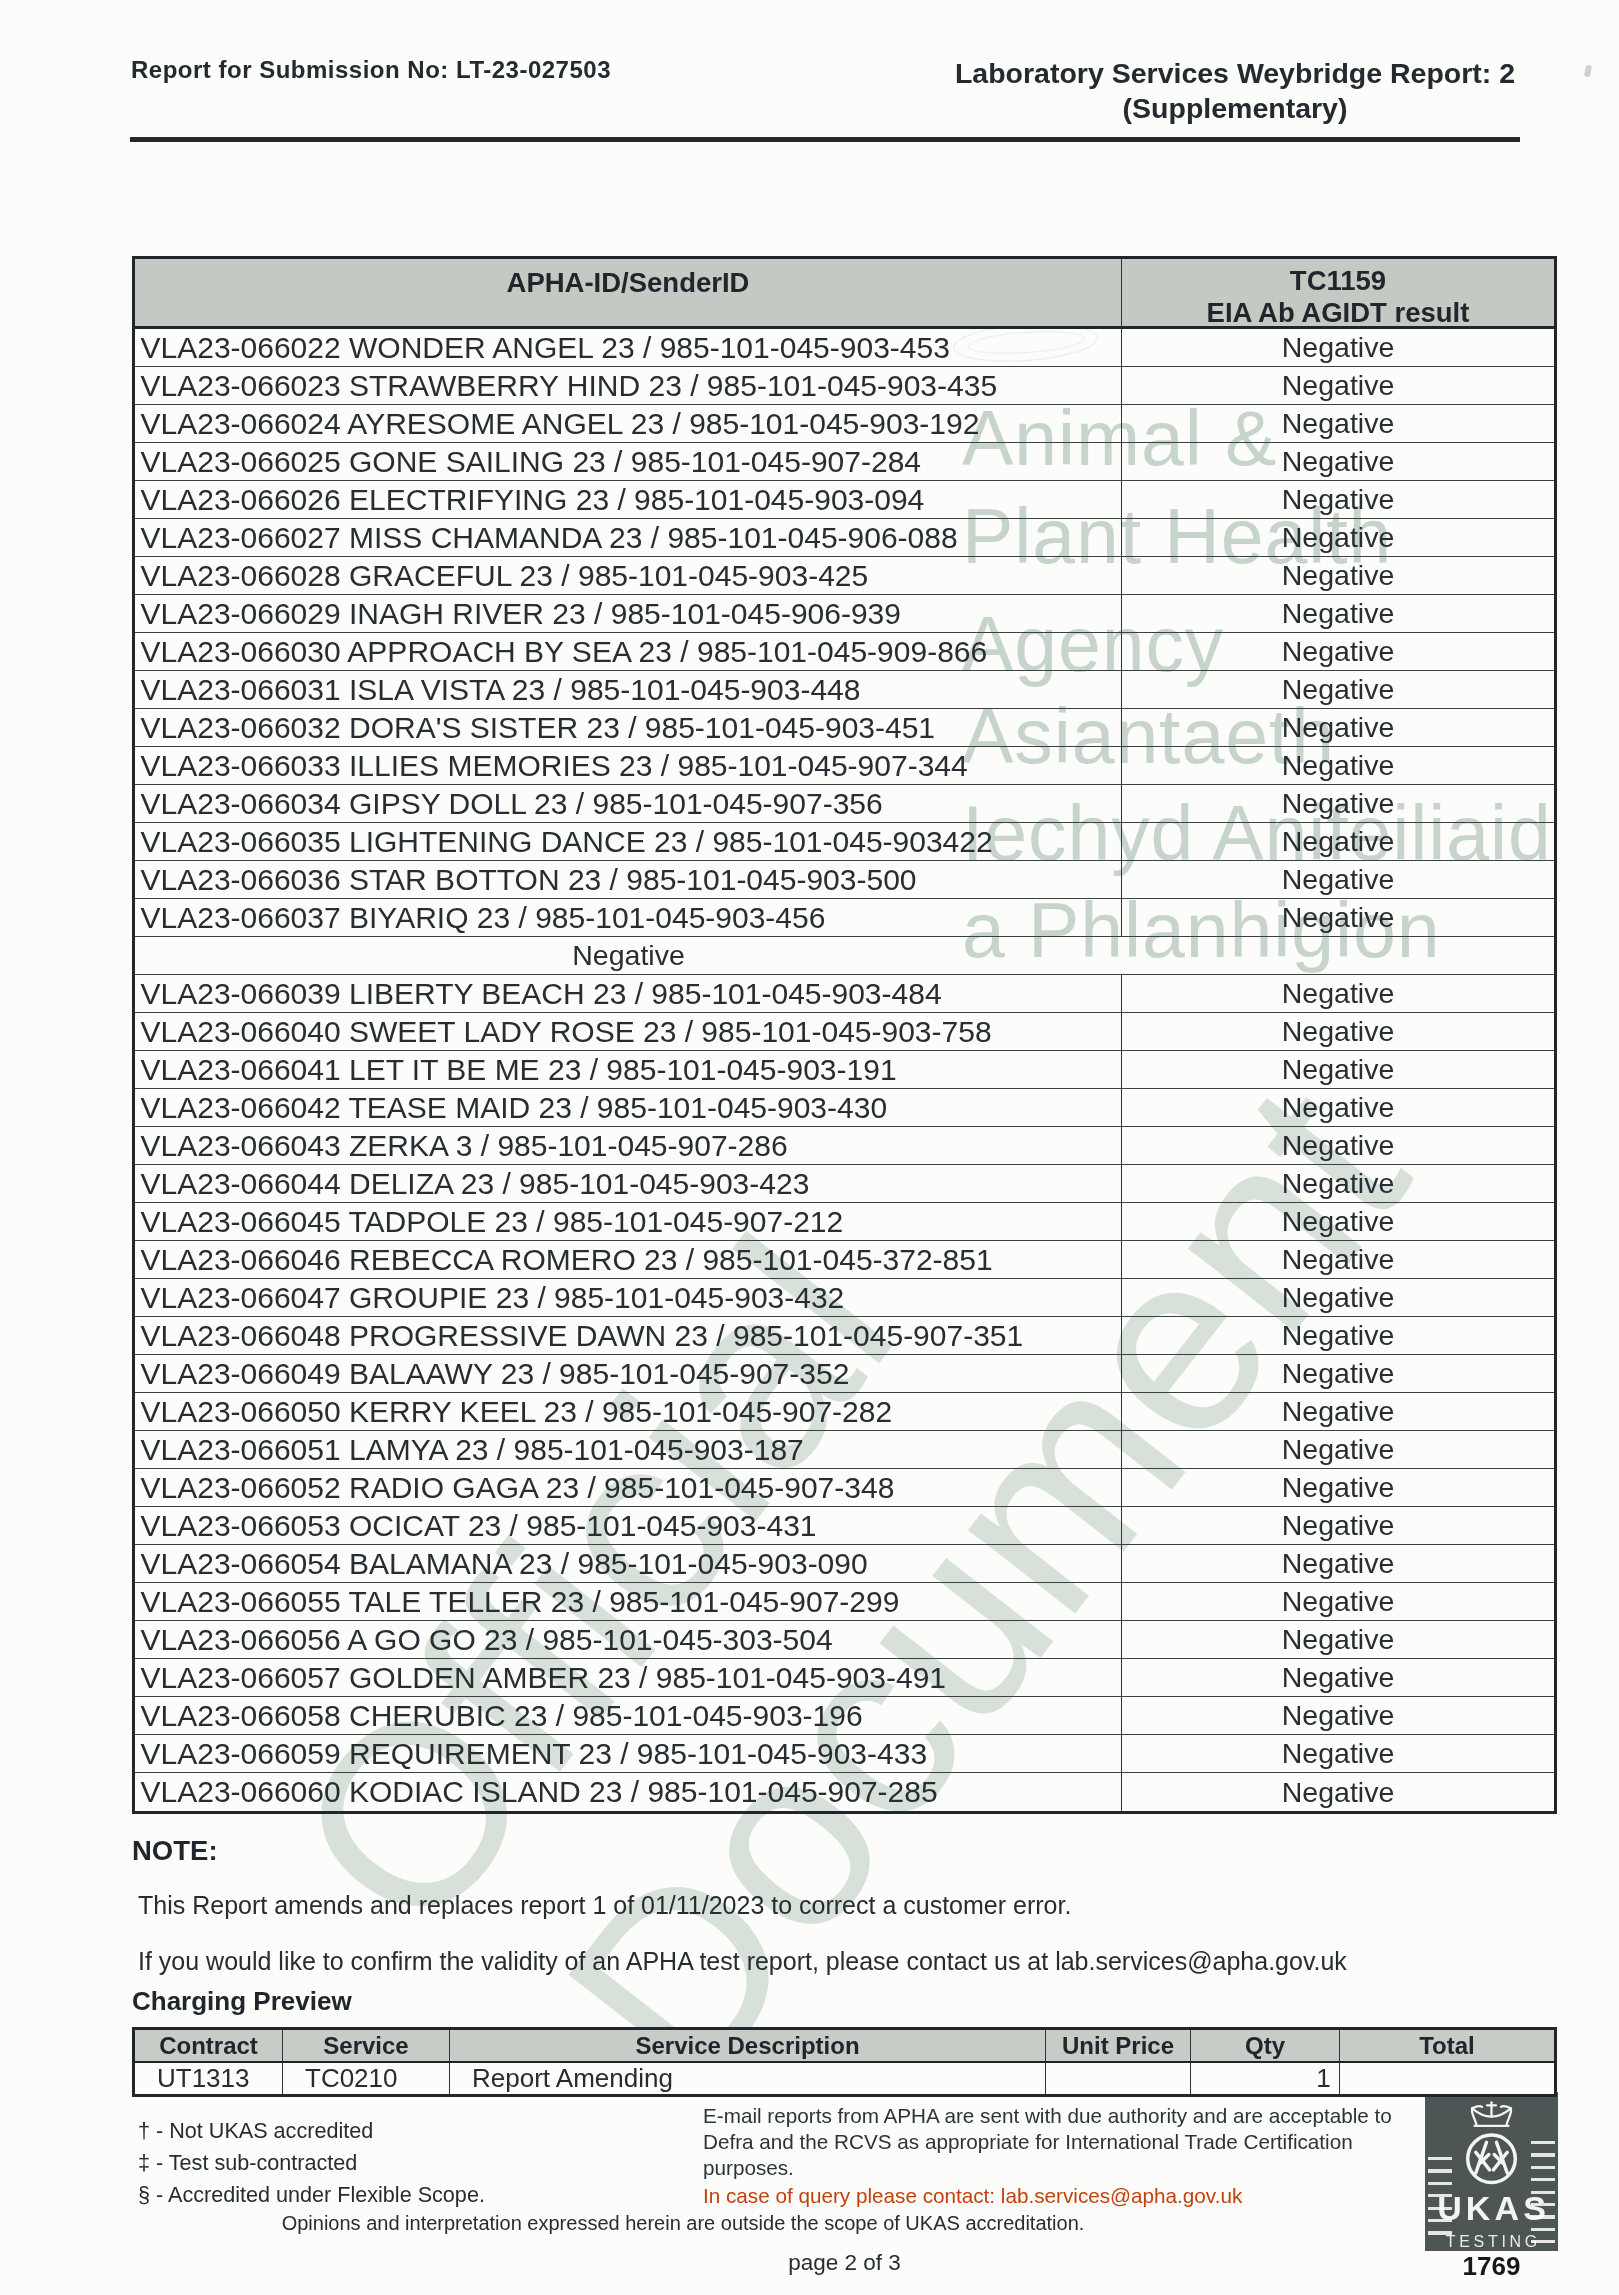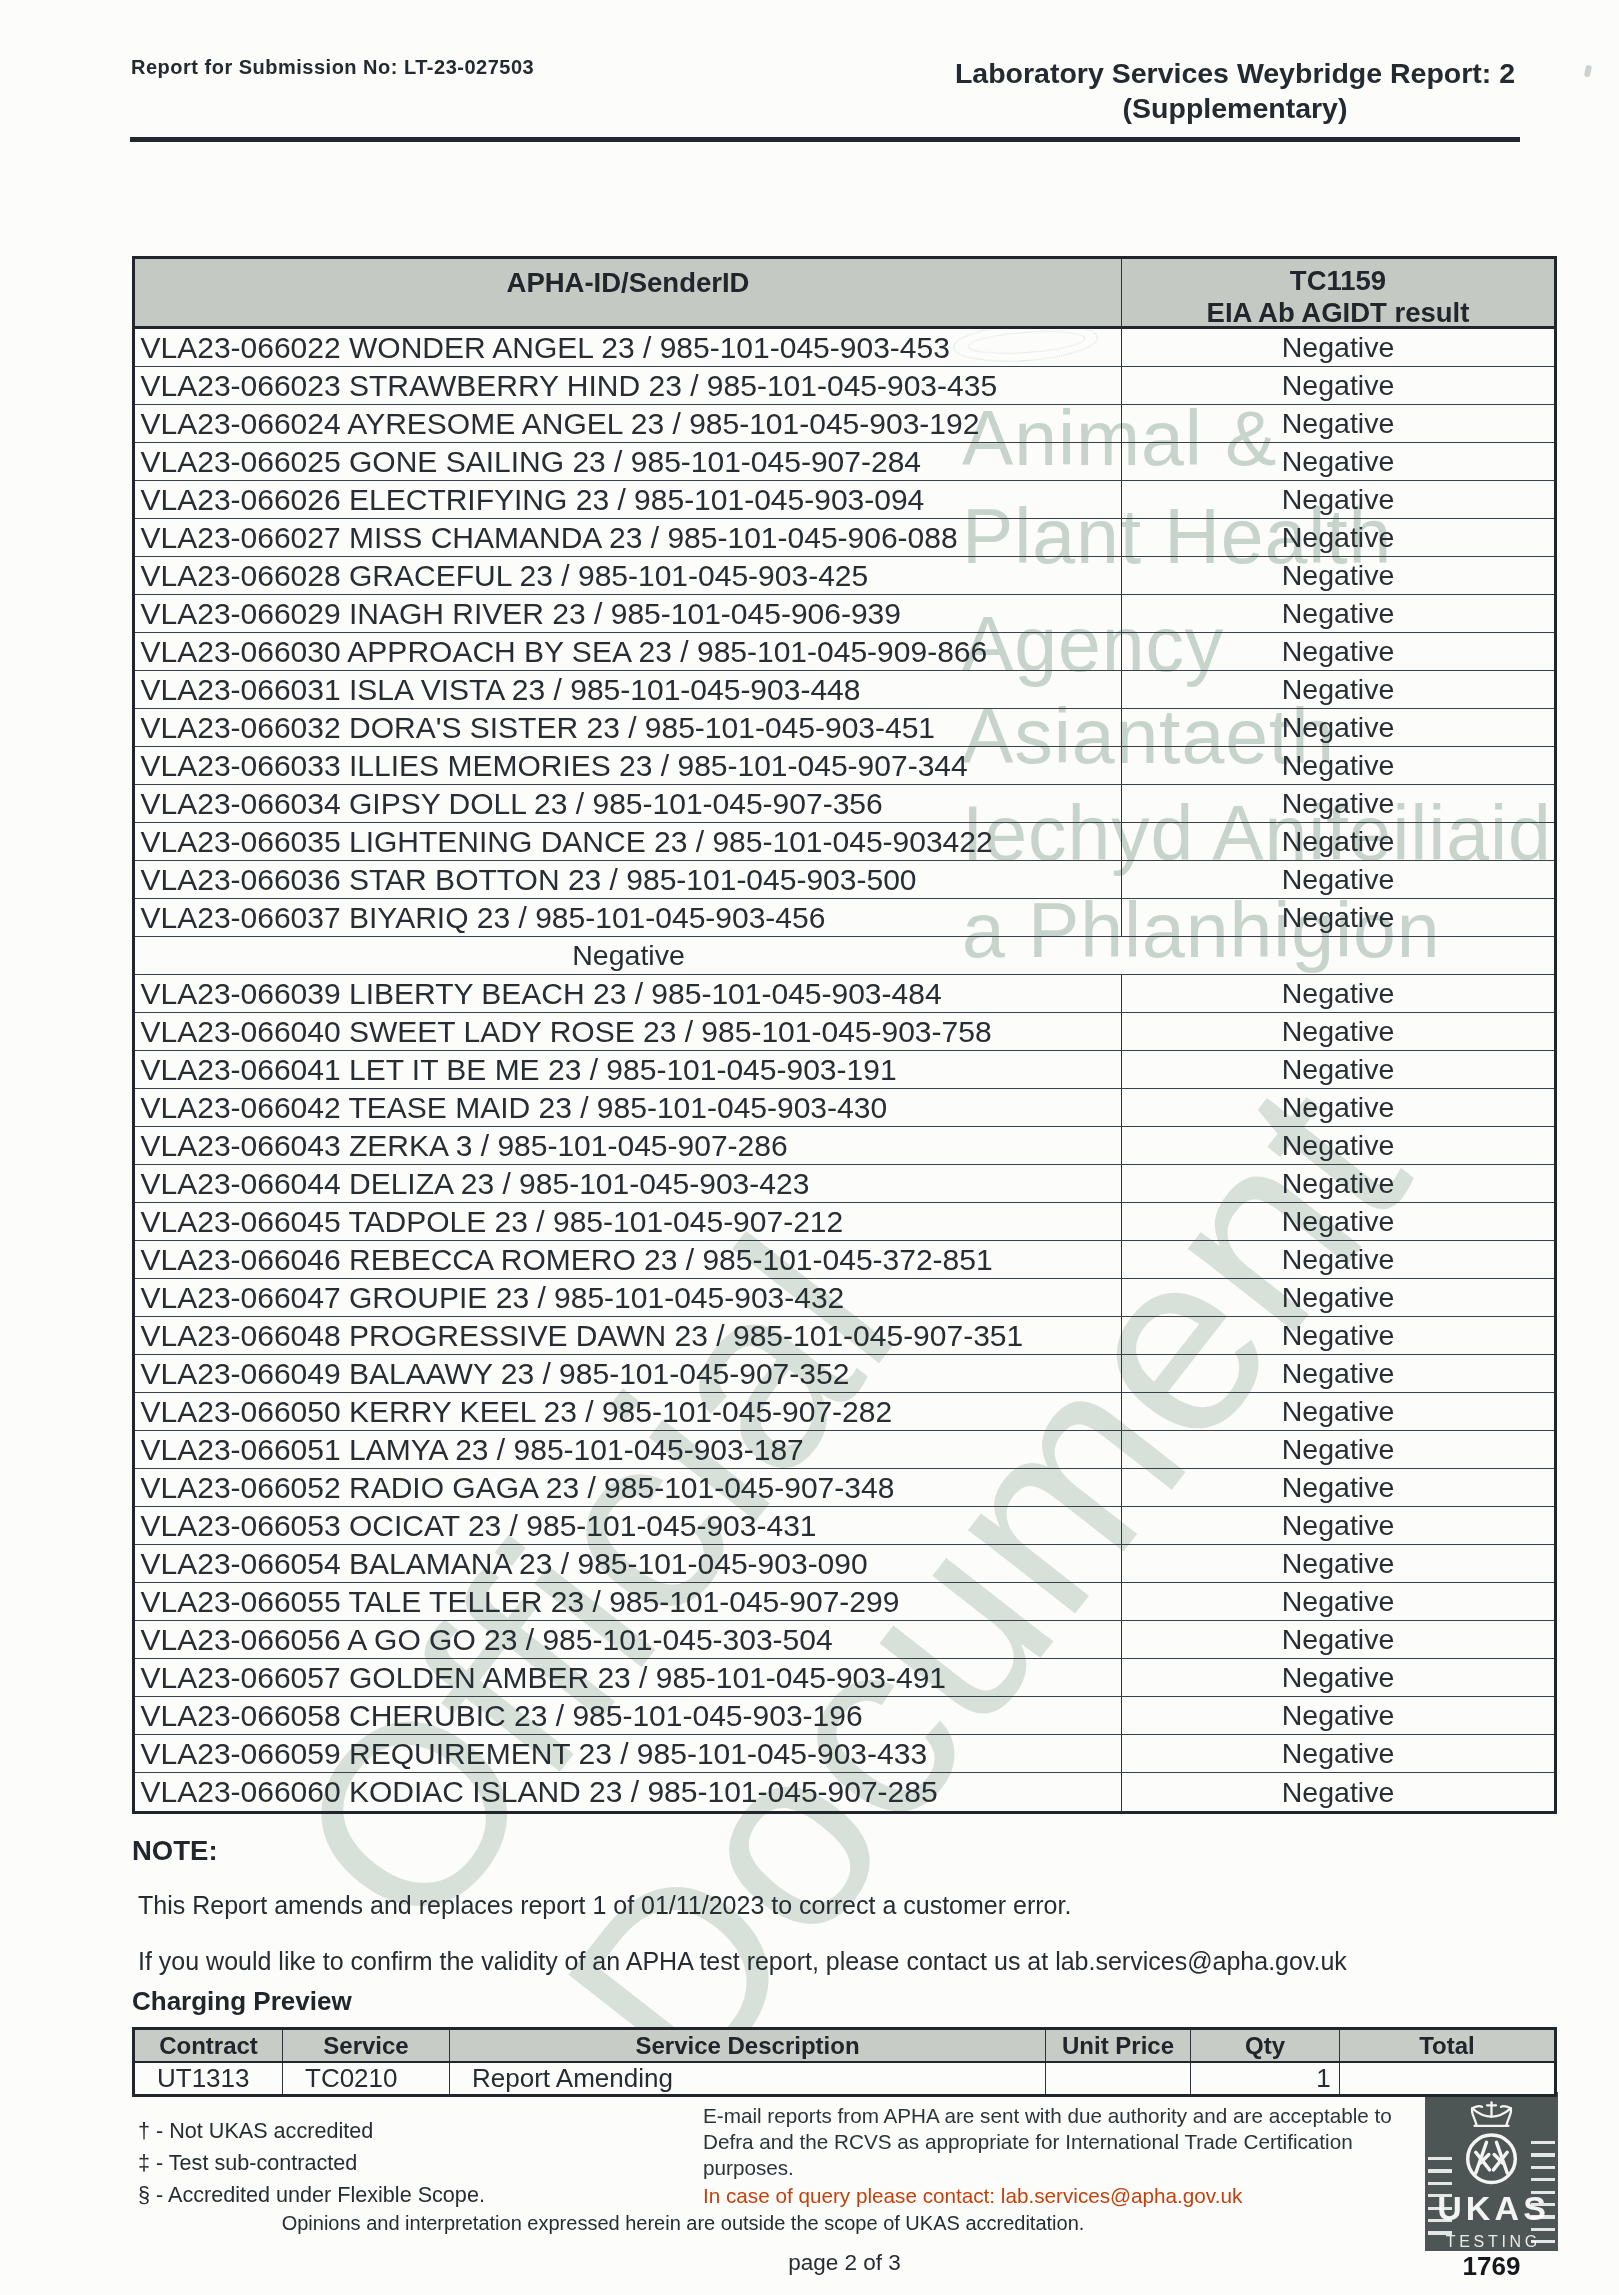--- a/index.html
+++ b/index.html
@@ -7,21 +7,21 @@
     position:relative;
     width:1619px;height:2295px;
     background:#fcfcfa;
     overflow:hidden;
     font-family:"Liberation Sans", sans-serif;
     color:#262c31;
   }
   
   .hdr-left{
     position:absolute;left:131px;top:56px;
-    font-size:20px;font-weight:bold;color:#232a30;letter-spacing:0.5px;
+    font-size:24px;font-weight:bold;color:#232a30;letter-spacing:0.5px;
   }
   .hdr-right{
     position:absolute;left:932px;top:56px;width:606px;
     text-align:center;font-size:28.5px;font-weight:bold;color:#232a30;line-height:35px;
   }
   .hdr-rule{position:absolute;left:130px;top:137px;width:1390px;height:4.6px;background:#23282c;}
   .scan-dot{position:absolute;left:1585px;top:65px;width:5.5px;height:12px;background:#a7adaf;opacity:.55;border-radius:2.8px;transform:rotate(12deg);}
   
   .wm{position:absolute;white-space:nowrap;line-height:1;z-index:1;}
   .wm-h{font-size:77px;color:#c6d4cb;letter-spacing:0.9px;}

